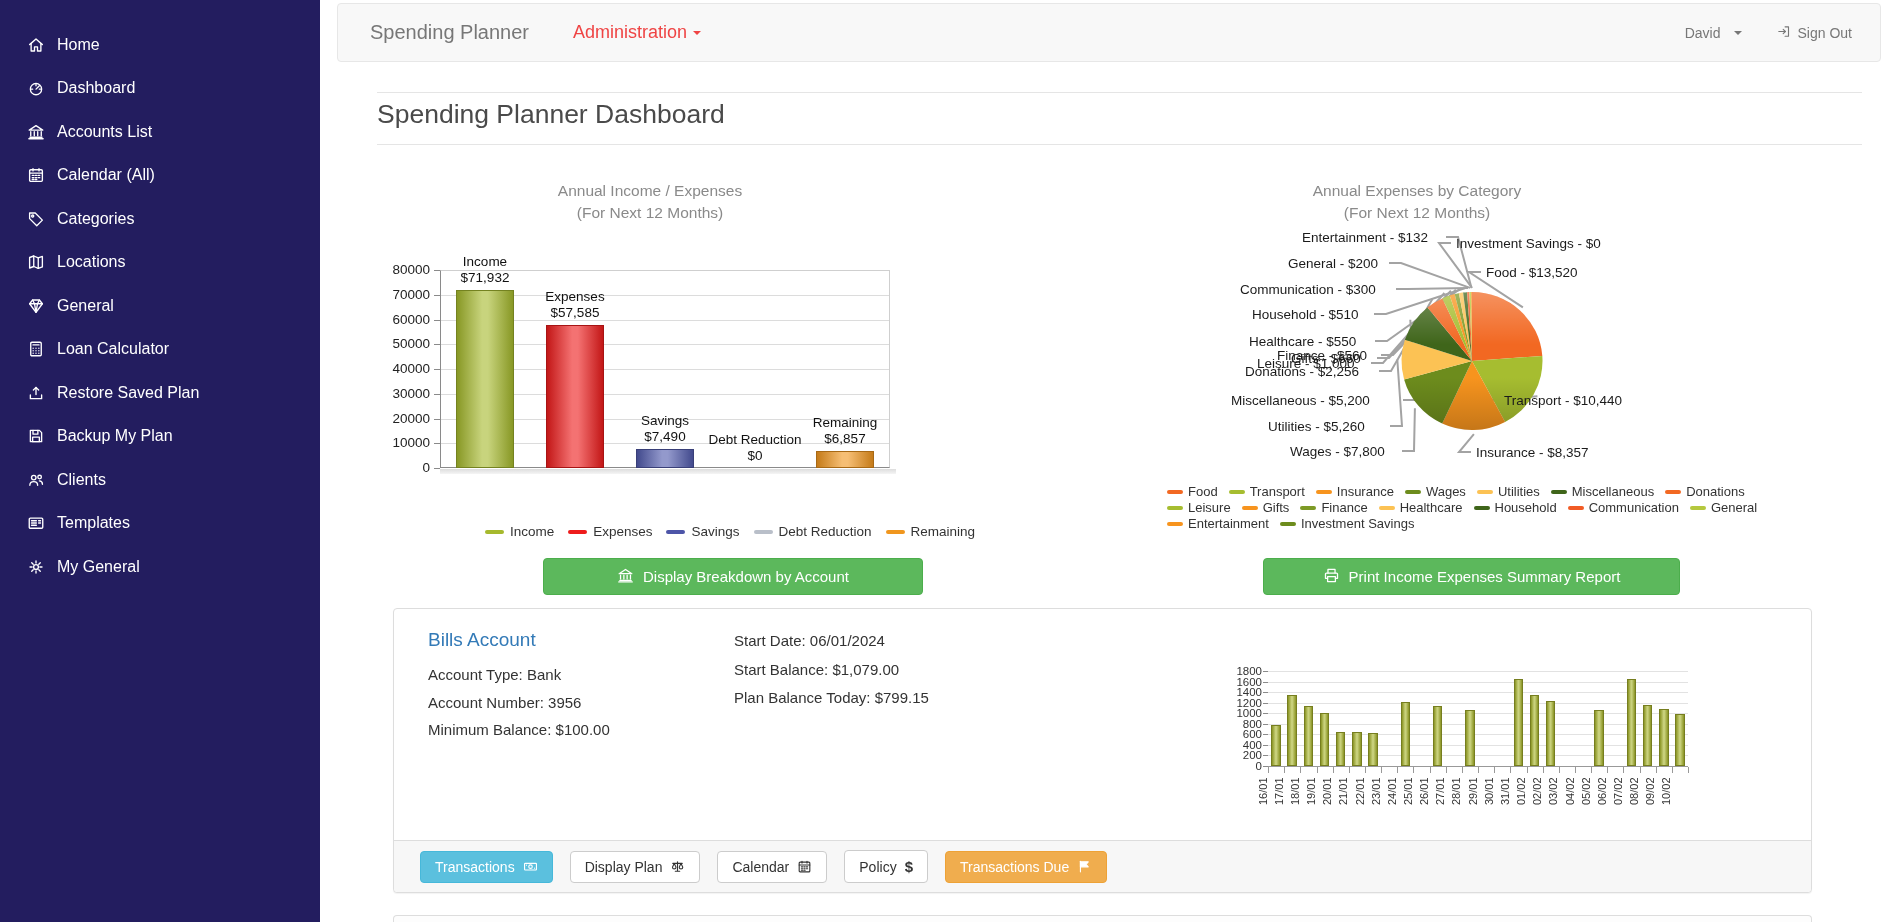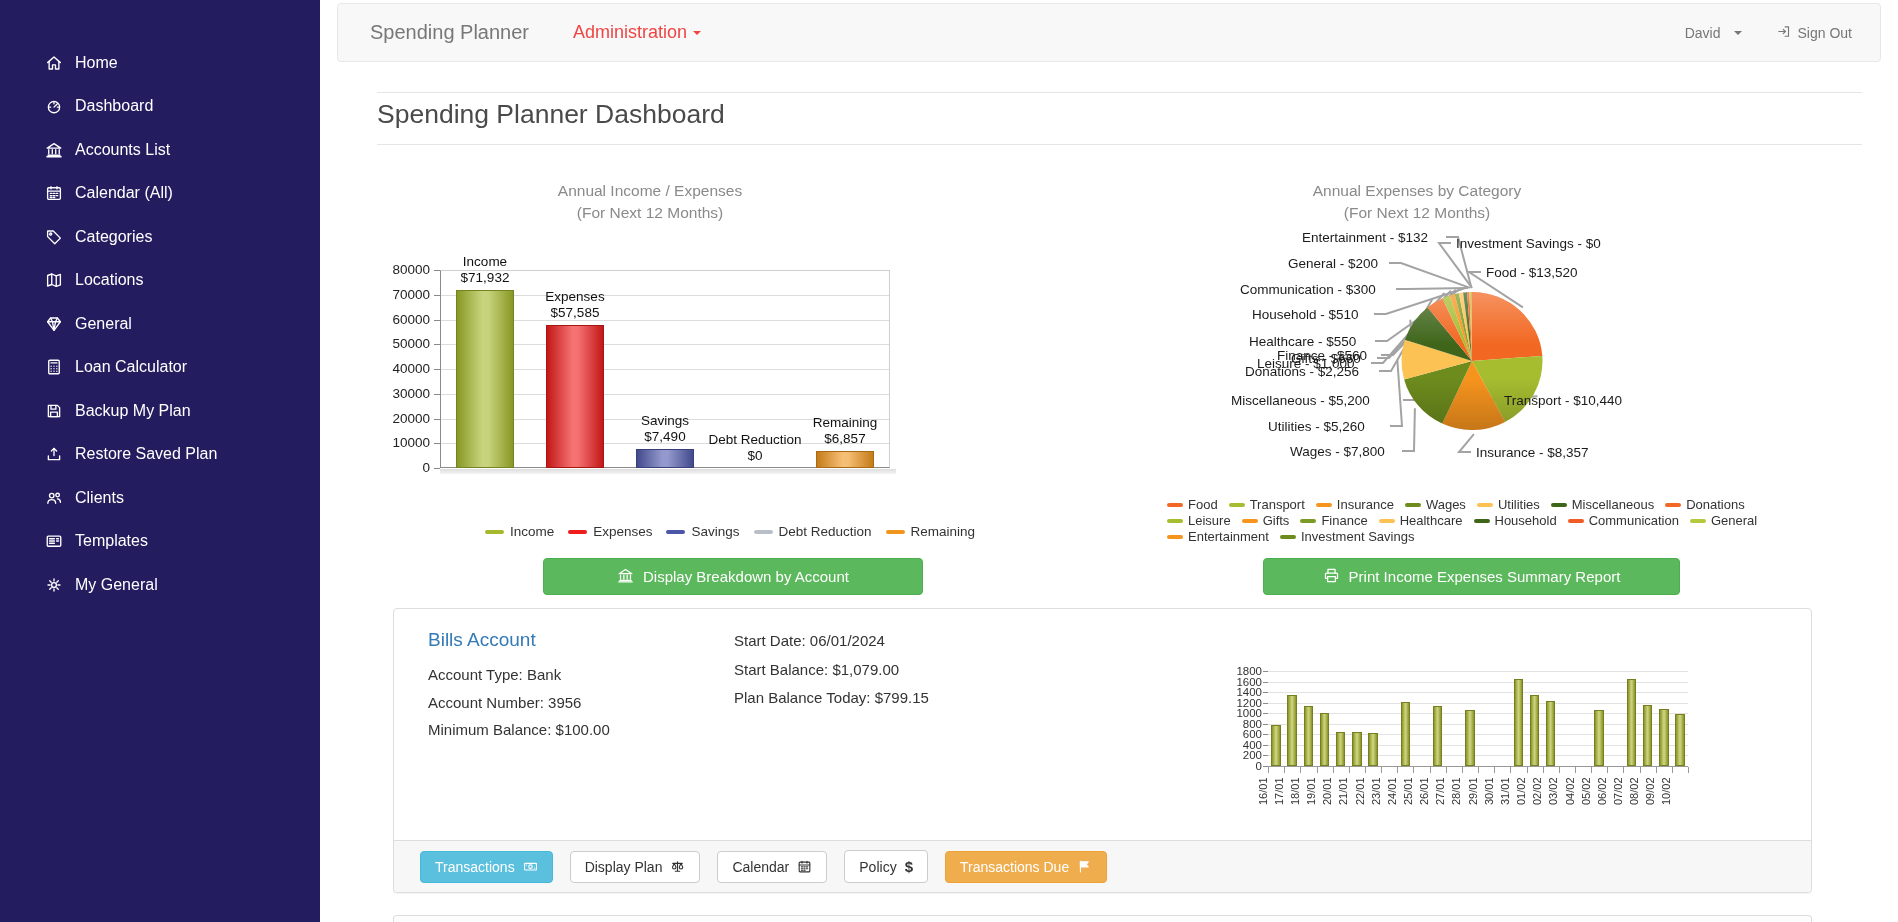--- a/index.html
+++ b/index.html
@@ -1,20 +1,20 @@
 <!DOCTYPE html>
 <html><head>
 <meta charset="utf-8">
 <style>
   html,body{margin:0;padding:0;}
   body{font-family:"Liberation Sans","DejaVu Sans",sans-serif;background:#fff;}
   .stage{position:relative;width:1898px;height:922px;overflow:hidden;background:#fff;}
   
   .sidebar{position:absolute;left:0;top:0;width:320px;height:922px;background:#231d5f;}
-  .snav{position:absolute;left:0;width:320px;list-style:none;margin:18px;padding:0;}
+  .snav{position:absolute;left:0;width:320px;list-style:none;margin:0;padding:0;}
   .snav li{height:43.5px;display:flex;align-items:center;}
   .snav a{display:flex;align-items:center;gap:12px;padding-left:27px;color:#fff;text-decoration:none;font-size:16px;}
   .snav .ico{flex:0 0 auto;display:block;}
   
   .hdr{position:absolute;left:337px;top:3px;width:1544px;height:59px;background:#f8f8f8;border:1px solid #e7e7e7;border-radius:4px;box-sizing:border-box;}
   .brand{position:absolute;left:32px;top:0;height:57px;display:flex;align-items:center;font-size:20px;color:#777;text-decoration:none;}
   .hmenu{position:absolute;left:235px;top:0;height:57px;display:flex;align-items:center;font-size:18px;color:#ef4444;cursor:pointer;}
   .hright{position:absolute;right:28px;top:0;height:57px;display:flex;align-items:center;gap:34px;font-size:14px;color:#777;}
   .hright .itm{display:flex;align-items:center;gap:7px;cursor:pointer;}
   .caret{display:inline-block;width:0;height:0;border-left:4px solid transparent;border-right:4px solid transparent;border-top:4px solid currentColor;margin-left:6px;}
@@ -168,41 +168,41 @@
               </svg>
             </span>
             <span>Loan Calculator</span>
           </a>
         </li>
         <li>
           <a>
             <span class="ico">
               <svg class="ico" width="18" height="18" viewBox="0 0 24 24">
                 <g fill="none" stroke="currentColor" stroke-width="1.8" stroke-linecap="round" stroke-linejoin="round">
+                  <path d="M12 14 V4.5"></path>
+                  <path d="M8.5 8 L12 4.5 L15.5 8"></path>
+                  <path d="M4.5 14.5 V19.5 H19.5 V14.5"></path>
+                </g>
+              </svg>
+            </span>
+            <span>Restore Saved Plan</span>
+          </a>
+        </li>
+        <li>
+          <a>
+            <span class="ico">
+              <svg class="ico" width="18" height="18" viewBox="0 0 24 24">
+                <g fill="none" stroke="currentColor" stroke-width="1.8" stroke-linecap="round" stroke-linejoin="round">
                   <path d="M4.5 4.5 H16.5 L19.5 7.5 V19.5 H4.5 Z"></path>
                   <path d="M8 4.5 V9.5 H14.5 V4.5"></path>
                   <path d="M7.5 13.5 H16.5 V19.5 H7.5 Z"></path>
                 </g>
               </svg>
             </span>
             <span>Backup My Plan</span>
-          </a>
-        </li>
-        <li>
-          <a>
-            <span class="ico">
-              <svg class="ico" width="18" height="18" viewBox="0 0 24 24">
-                <g fill="none" stroke="currentColor" stroke-width="1.8" stroke-linecap="round" stroke-linejoin="round">
-                  <path d="M12 14 V4.5"></path>
-                  <path d="M8.5 8 L12 4.5 L15.5 8"></path>
-                  <path d="M4.5 14.5 V19.5 H19.5 V14.5"></path>
-                </g>
-              </svg>
-            </span>
-            <span>Restore Saved Plan</span>
           </a>
         </li>
         <li>
           <a>
             <span class="ico">
               <svg class="ico" width="18" height="18" viewBox="0 0 24 24">
                 <g fill="none" stroke="currentColor" stroke-width="1.8" stroke-linecap="round" stroke-linejoin="round">
                   <circle cx="9" cy="8.8" r="3"></circle>
                   <path d="M3.8 19 C3.8 15.8 6.2 14.2 9 14.2 C11.8 14.2 14.2 15.8 14.2 19"></path>
                   <circle cx="16.8" cy="8" r="2.4"></circle>
@@ -364,21 +364,21 @@
       <text x="1257" y="368" font-size="13.5" fill="#1b1b1b">Leisure - $1,000</text>
       <text x="1291" y="363" font-size="13.5" fill="#1b1b1b">Gifts - $660</text>
       <text x="1277" y="360" font-size="13.5" fill="#1b1b1b">Finance - $560</text>
       <text x="1249" y="346" font-size="13.5" fill="#1b1b1b">Healthcare - $550</text>
       <text x="1252" y="319" font-size="13.5" fill="#1b1b1b">Household - $510</text>
       <text x="1240" y="294" font-size="13.5" fill="#1b1b1b">Communication - $300</text>
       <text x="1288" y="268" font-size="13.5" fill="#1b1b1b">General - $200</text>
       <text x="1302" y="242" font-size="13.5" fill="#1b1b1b">Entertainment - $132</text>
       <text x="1456" y="248" font-size="13.5" fill="#1b1b1b">Investment Savings - $0</text>
     </svg>
-  <div class="pleg" id="pielegend" style="left:1167px;top:497px">
+  <div class="pleg" id="pielegend" style="left:1167px;top:484px">
       <div class="row">
         <span class="leg-it">
           <span class="dash" style="background:#f26822"></span>
           <span>Food</span>
         </span>
         <span class="leg-it">
           <span class="dash" style="background:#a6bd30"></span>
           <span>Transport</span>
         </span>
         <span class="leg-it">

